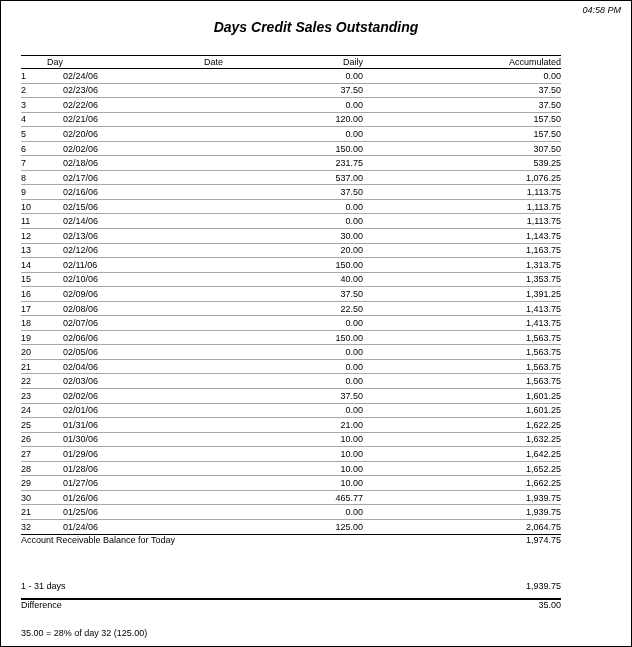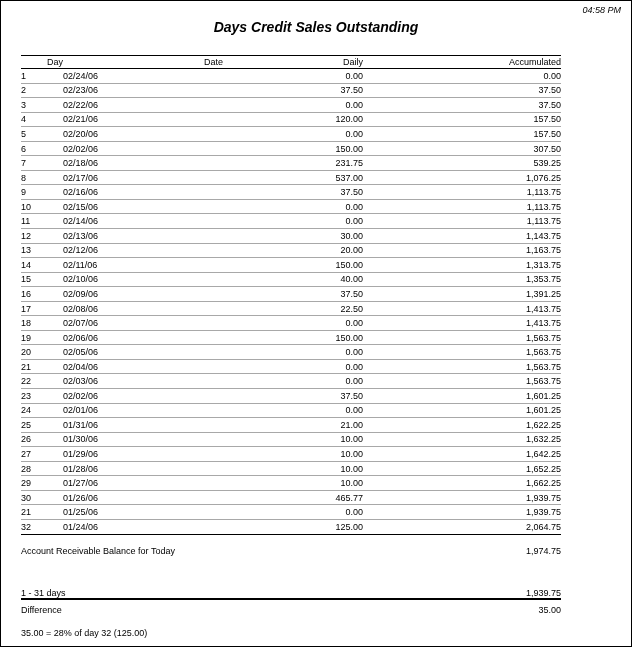--- a/index.html
+++ b/index.html
@@ -62,21 +62,21 @@
   .col-acc { width: 198px; }
   .num { text-align: right !important; }
   .bold { font-weight: bold; }
   .summary {
     margin: 0 0 0 20px;
     width: 540px;
   }
   .summary-row {
     display: flex;
     justify-content: space-between;
-    align-items: flex-end;
+    align-items: flex-start;
     font-size: 9px;
   }
   .summary-row.r0 { height: 21px; }
   .summary-row.r1 { height: 17px; border-bottom: 2px solid #000; margin-top: 25px; }
   .summary-row.r2 { height: 15px; }
   .footnotes {
     margin: 8px 0 0 20px;
     font-size: 9px;
   }
   .footnotes div {

